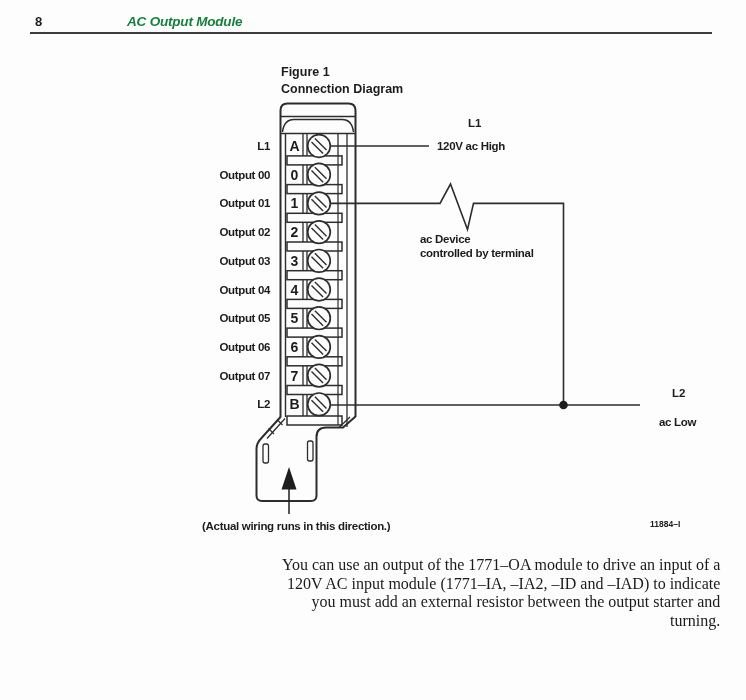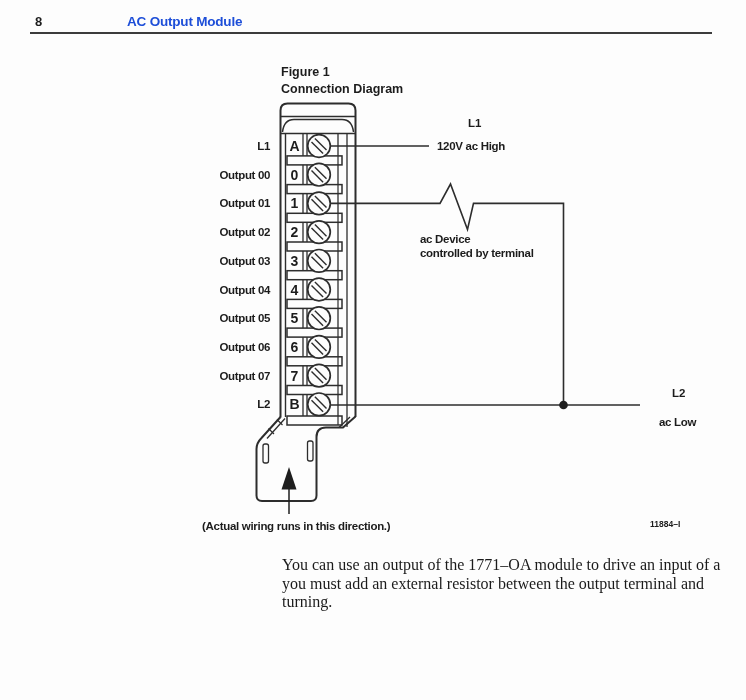--- a/index.html
+++ b/index.html
@@ -7,27 +7,27 @@
     width:746px;height:700px;
     background:#fdfdfd;
     font-family:"Liberation Sans",sans-serif;
     color:#1c1c1c;
     position:relative;
     overflow:hidden;
   }
   .page{position:absolute;inset:0;width:746px;height:700px;background:#fdfdfd;}
   .header{position:absolute;top:12px;left:0;width:746px;height:24px;}
   .page-num{position:absolute;left:35px;top:2px;font-size:13px;font-weight:700;letter-spacing:-0.2px;color:#1e1e1e;}
-  .header-title{position:absolute;left:127px;top:2px;font-size:13.5px;font-weight:600;letter-spacing:-0.2px;color:#1d4ed8;}
+  .header-title{position:absolute;left:127px;top:2px;font-size:13.5px;font-weight:600;letter-spacing:-0.2px;color:#15803d;font-style:italic;}
   .header-rule{position:absolute;top:32px;left:30px;width:682px;height:2.4px;background:#3c3c3c;}
   svg.diagram{position:absolute;left:0;top:0;width:746px;height:700px;}
   svg text{fill:#1c1c1c;}
   .sv-bold{font-family:"Liberation Sans",sans-serif;font-weight:700;}
   .para{position:absolute;left:282px;top:556px;font-family:"Liberation Serif",serif;font-size:16px;line-height:18.7px;color:#1b1b1b;}
-  .para div{white-space:nowrap;}
+  .para div{white-space:nowrap;text-align:right;}
 </style>
 </head>
 <body>
 
 <div class="page">
 
   <div class="header">
     <span class="page-num">8</span>
     <span class="header-title">AC Output Module</span>
   </div>
@@ -207,16 +207,17 @@
 
     <polygon points="289,467 281.5,489.5 296.5,489.5" fill="#1e1e1e"></polygon>
     <line x1="289" y1="489" x2="289" y2="514" stroke="#1e1e1e" stroke-width="1.5"></line>
 
     <text x="202" y="530" class="sv-bold" font-size="11.5" letter-spacing="-0.3">(Actual wiring runs in this direction.)</text>
     <text x="650" y="527" class="sv-bold" font-size="8.5">11884–I</text>
   </svg>
 
   <div class="para">
     <div>You can use an output of the 1771–OA module to drive an input of a</div>
-    <div>you must add an external resistor between the output terminal and</div>
+    <div>120V AC input module (1771–IA, –IA2, –ID and –IAD) to indicate</div>
+    <div>you must add an external resistor between the output starter and</div>
     <div>turning.</div>
   </div>
 </div>
 
 </body></html>

